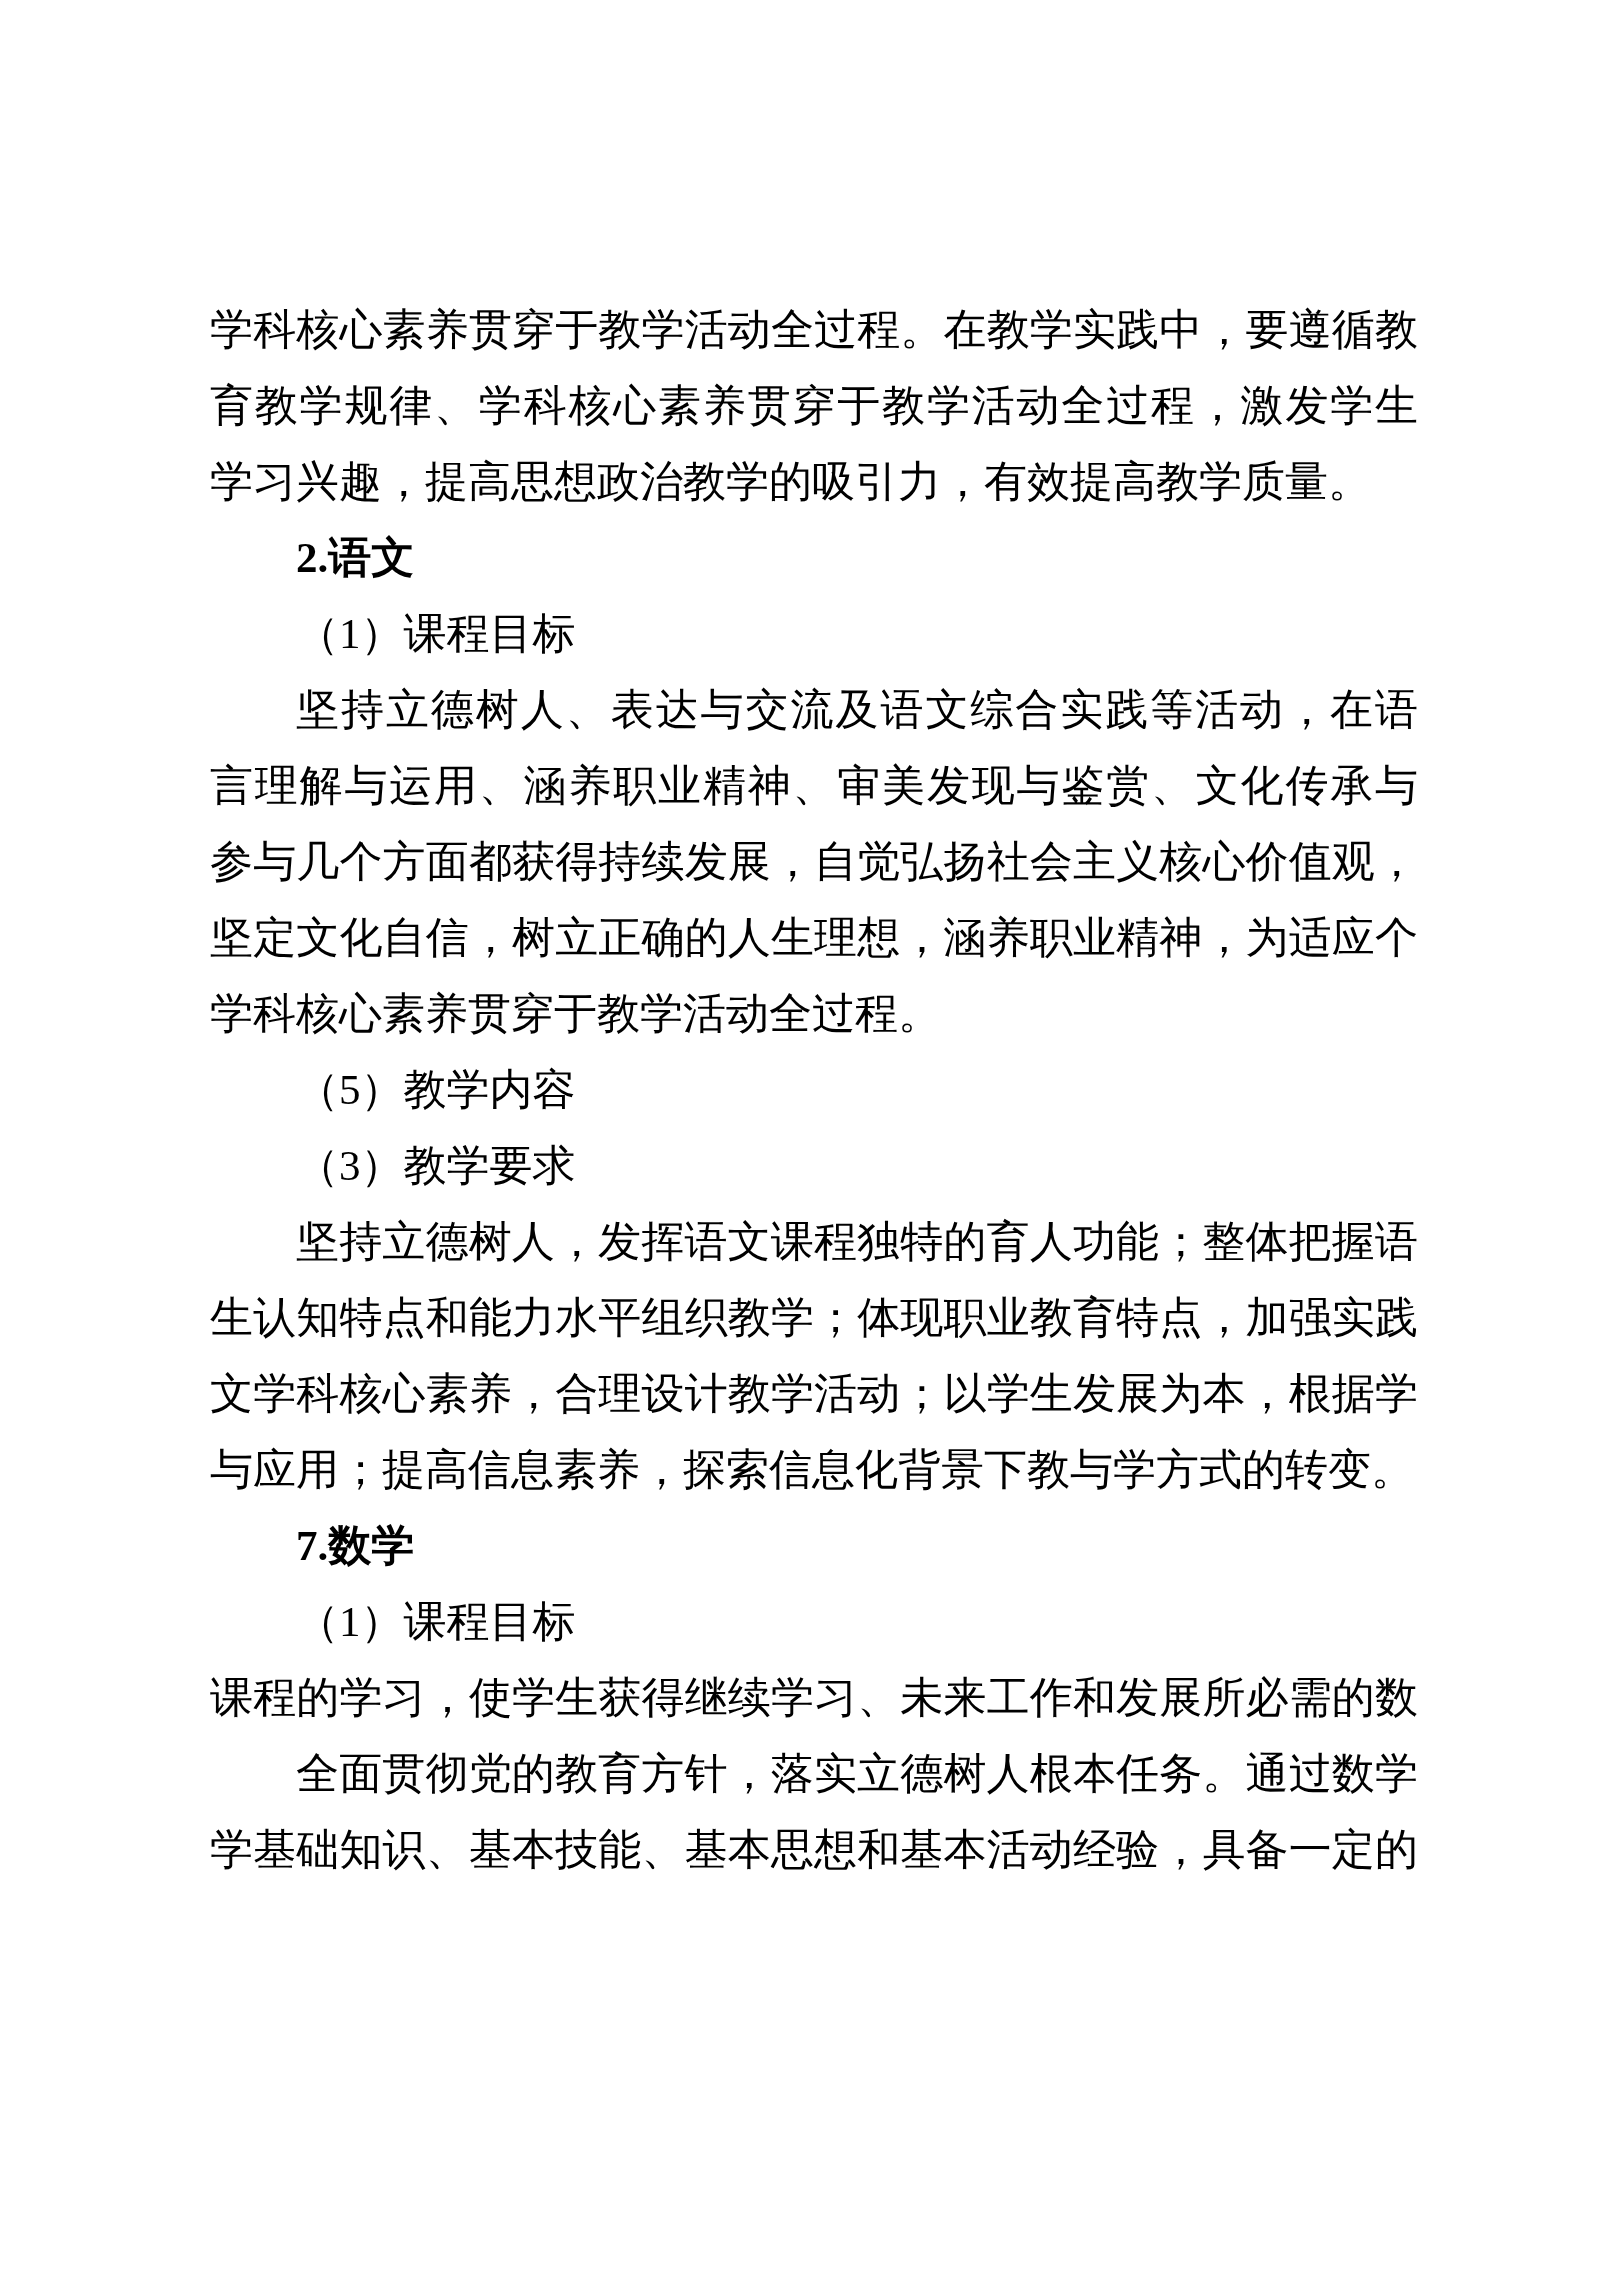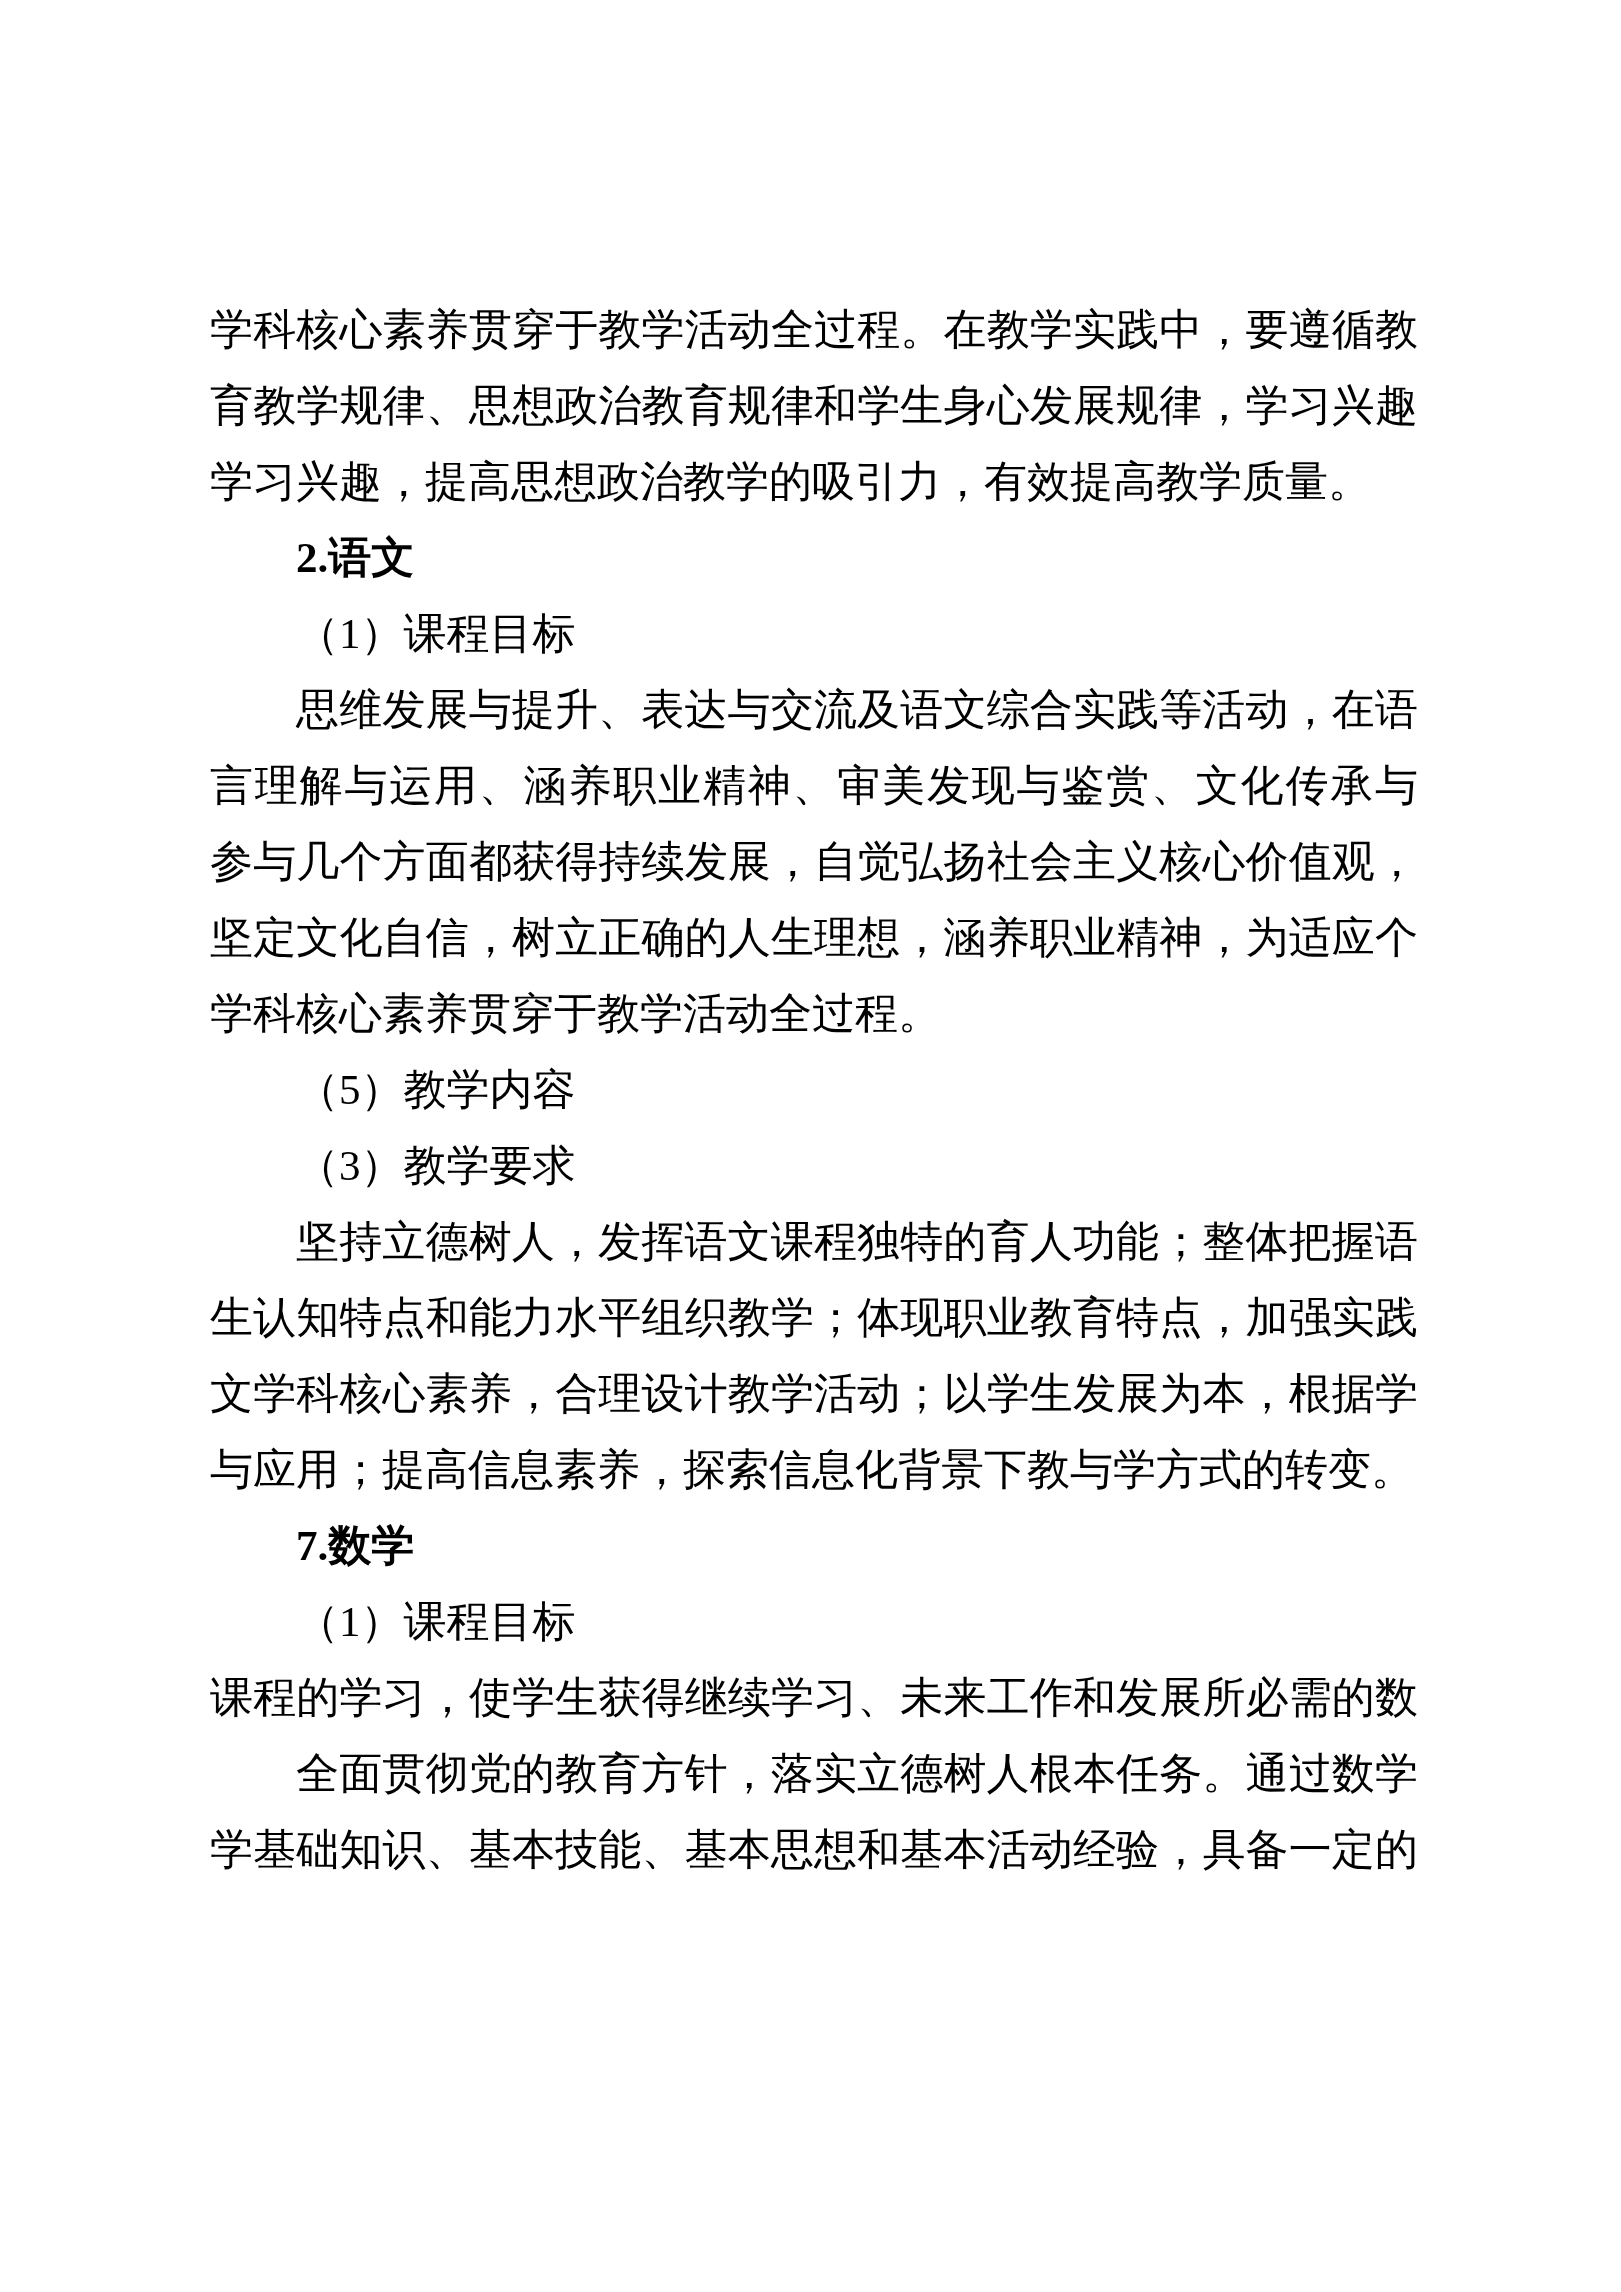--- a/index.html
+++ b/index.html
@@ -47,25 +47,25 @@
   .bold {
     font-weight: 700;
   }
 </style>
 </head>
 <body>
 
 <div class="page">
   <div class="content">
     <div class="line fill">学科核心素养贯穿于教学活动全过程。在教学实践中，要遵循教</div>
-    <div class="line fill">育教学规律、思想政治教育规律和学生身心发展规律，学习兴趣</div>
+    <div class="line fill">育教学规律、学科核心素养贯穿于教学活动全过程，激发学生</div>
     <div class="line">学习兴趣，提高思想政治教学的吸引力，有效提高教学质量。</div>
     <div class="line indent bold">2.语文</div>
     <div class="line indent">（1）课程目标</div>
-    <div class="line fill indent">思维发展与提升、表达与交流及语文综合实践等活动，在语</div>
+    <div class="line fill indent">坚持立德树人、表达与交流及语文综合实践等活动，在语</div>
     <div class="line fill">言理解与运用、涵养职业精神、审美发现与鉴赏、文化传承与</div>
     <div class="line fill">参与几个方面都获得持续发展，自觉弘扬社会主义核心价值观，</div>
     <div class="line fill">坚定文化自信，树立正确的人生理想，涵养职业精神，为适应个</div>
     <div class="line">学科核心素养贯穿于教学活动全过程。</div>
     <div class="line indent">（5）教学内容</div>
     <div class="line indent">（3）教学要求</div>
     <div class="line fill indent">坚持立德树人，发挥语文课程独特的育人功能；整体把握语</div>
     <div class="line fill">生认知特点和能力水平组织教学；体现职业教育特点，加强实践</div>
     <div class="line fill">文学科核心素养，合理设计教学活动；以学生发展为本，根据学</div>
     <div class="line">与应用；提高信息素养，探索信息化背景下教与学方式的转变。</div>

